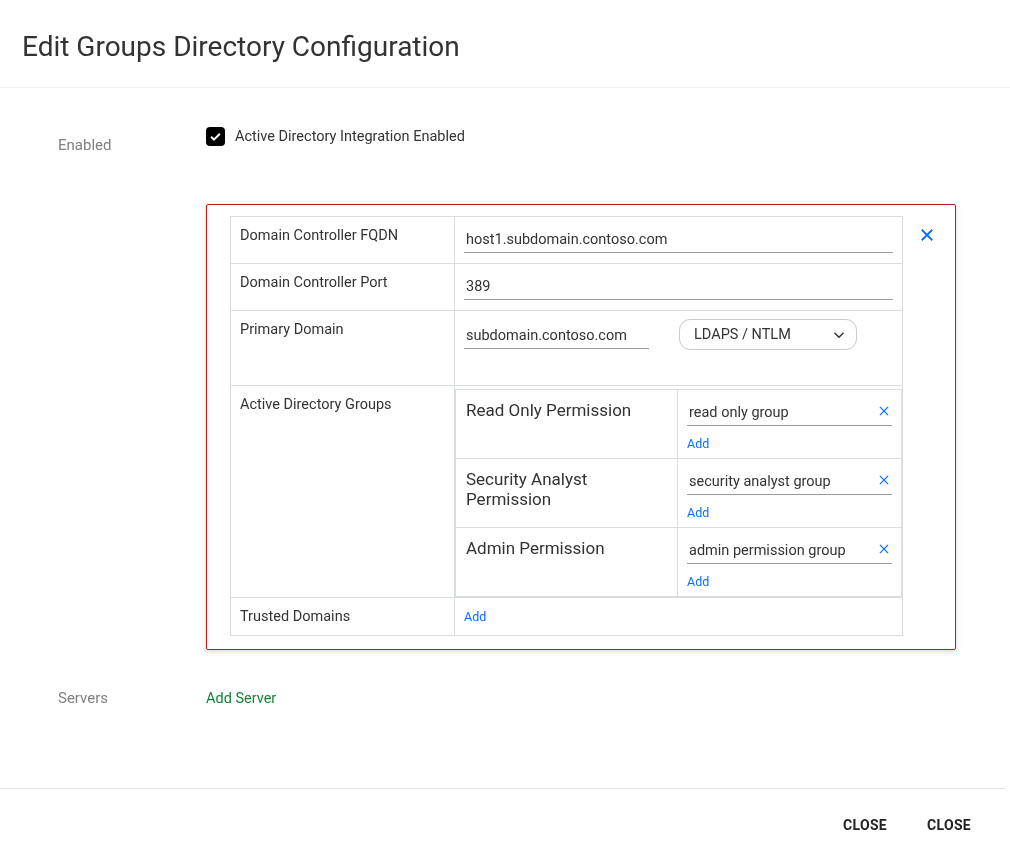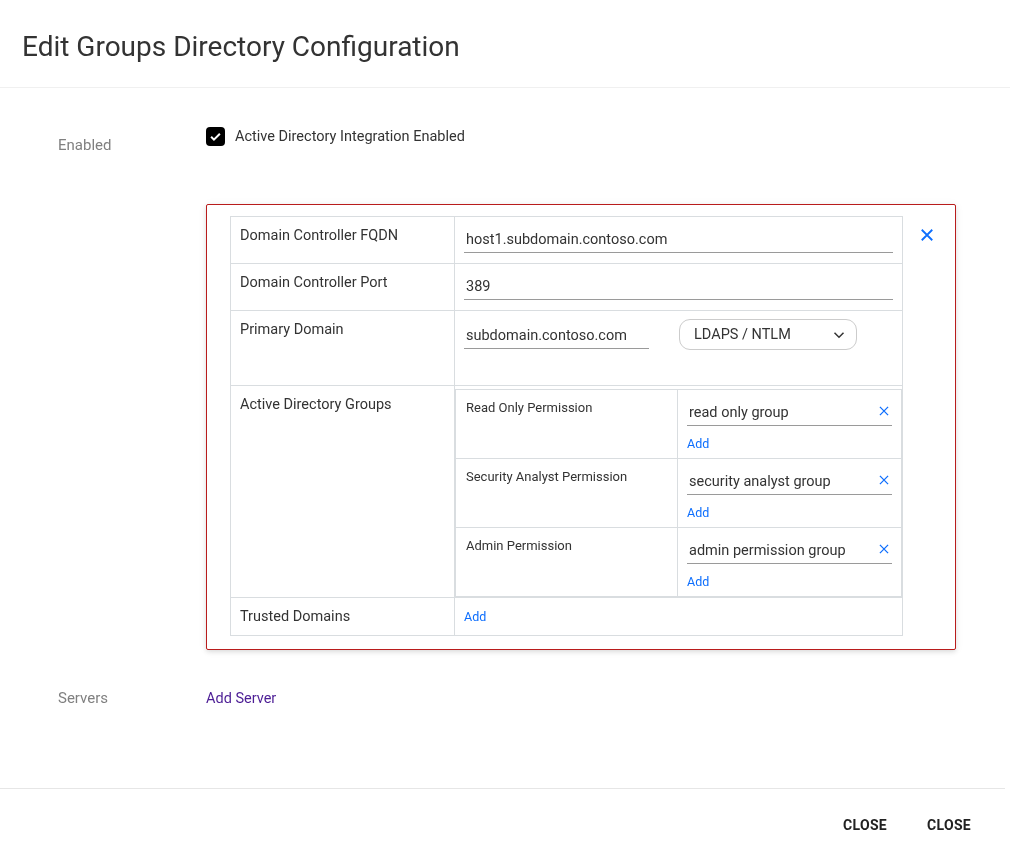--- a/index.html
+++ b/index.html
@@ -139,21 +139,21 @@
     border-collapse: collapse;
     margin-top: 3px;
   }
   .groups-table > tbody > tr > td {
     border: 1px solid #d9dde0;
     vertical-align: top;
   }
   .groups-table td.gplabel {
     width: 222px;
     padding: 10px 8px 10px 10px;
-    font-size: 13px;
+    font-size: 17px;
   }
   .groups-table td.gpval {
     padding: 8px 9px 6px 9px;
   }
   .group-entry {
     position: relative;
     margin-bottom: 4px;
   }
   .group-entry .underline-input { width: 100%; padding-right: 24px; }
   .group-entry .mini-x {
@@ -167,21 +167,21 @@
 
   .add-link {
     color: #0d6efd;
     font-size: 12.5px;
     cursor: pointer;
     display: inline-block;
     padding-top: 6px;
   }
 
   .add-server {
-    color: #4c1d95;
+    color: #15803d;
     font-size: 14.5px;
     cursor: pointer;
     margin-top: 40px;
     display: inline-block;
   }
 
   .footer {
     position: absolute;
     bottom: 0; left: 0; right: 5px;
     border-top: 1px solid #e6e6e6;

